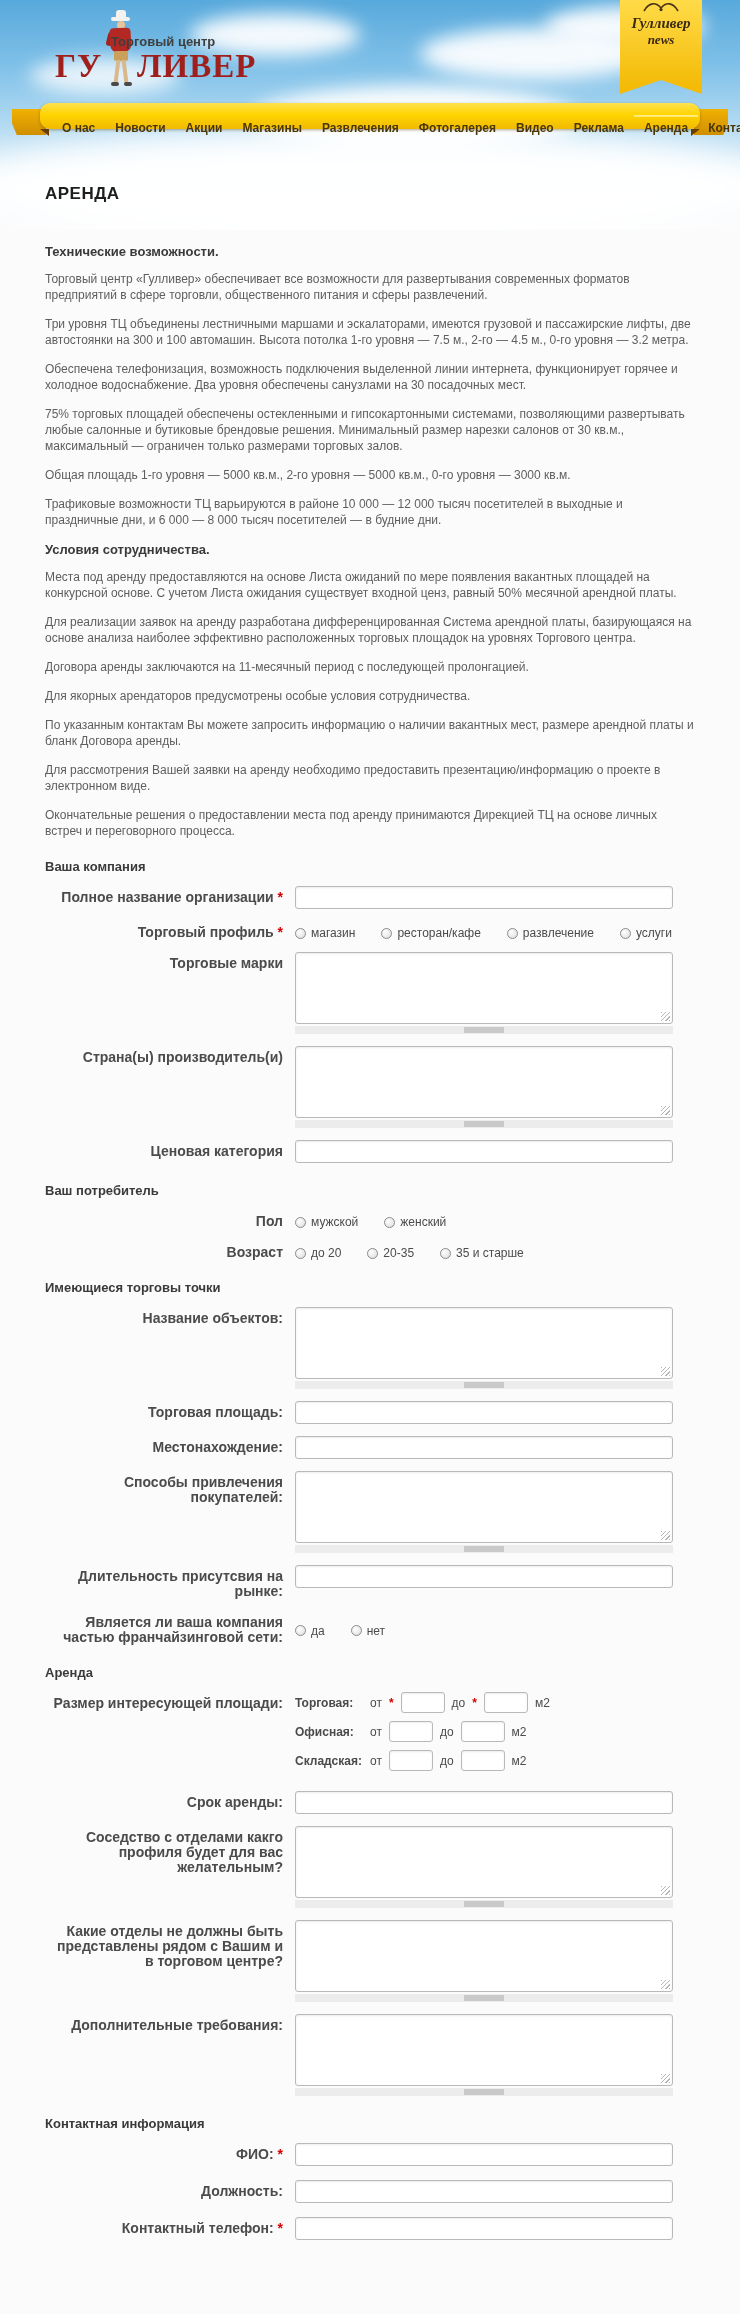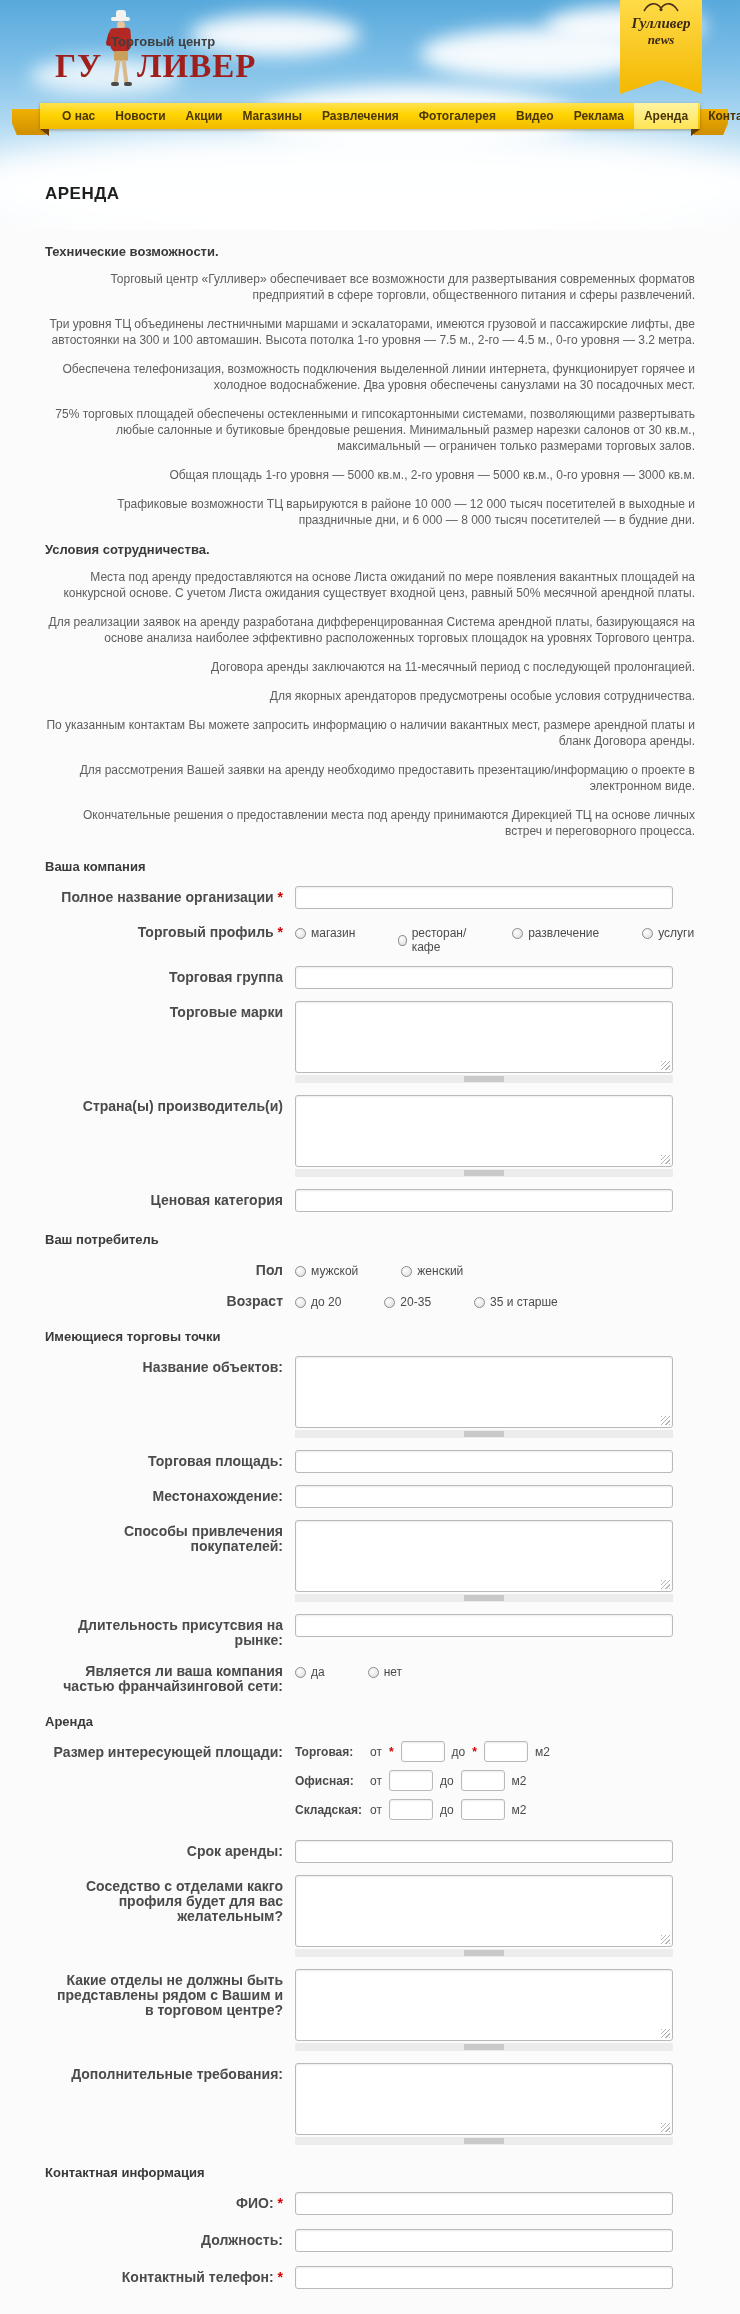--- a/index.html
+++ b/index.html
@@ -54,34 +54,34 @@
 
   
   .ribbon-end { position:absolute; top:109px; width:34px; height:26px; z-index:3;
     background:linear-gradient(#f0b103,#cf8f00); }
   .ribbon-end.left  { left:12px;  clip-path:polygon(0 0,100% 0,100% 100%,14% 100%,0 55%); }
   .ribbon-end.right { right:12px; clip-path:polygon(0 0,100% 0,100% 55%,86% 100%,0 100%); }
   .fold { position:absolute; top:129px; width:0; height:0; z-index:4; }
   .fold.left  { left:40px;  border-top:7px solid #6b3e00; border-left:9px solid transparent; }
   .fold.right { right:40px; border-top:7px solid #6b3e00; border-right:9px solid transparent; }
   .nav { position:absolute; left:40px; right:40px; top:103px; height:26px; z-index:5;
-    display:flex; justify-content:space-between; padding:0 12px;
+    display:flex; justify-content:space-between; padding:12px 12px;
     background:linear-gradient(#ffe252,#ffd400 45%,#f1ba00);
-    box-shadow:0 1px 3px rgba(90,60,0,.45); }
+    box-shadow:0 1px 3px rgba(90,60,0,.45);border-radius:10px; }
   .nav a { font-size:12px; font-weight:bold; color:#4a3604; line-height:26px;
     padding:0 10px; text-decoration:none; cursor:pointer; white-space:nowrap; }
   .nav a.active { background:linear-gradient(#fff3a2,#ffe454); }
 
   .page-title { position:absolute; left:45px; top:184px; font-size:17px; font-weight:bold;
     color:#1e1e1e; z-index:6; letter-spacing:.5px; }
 
   
   .content { padding:0 45px; }
   h2.section { font-size:13px; font-weight:bold; color:#3a3a3a; margin:14px 0 12px 0; }
-  p.body { font-size:12px; line-height:16px; color:#5e5e5e; margin:0 0 13px 0;text-align:right; }
+  p.body { font-size:12px; line-height:16px; color:#5e5e5e; margin:0 0 13px 0; }
 
   
   .group-heading { font-size:13px; font-weight:bold; color:#3a3a3a; margin:20px 0 12px 0; }
   .frow { display:flex; margin-bottom:12px; }
   .frow.c { margin-bottom:14px; }
   .lbl { width:250px; min-width:250px; text-align:right; padding:4px 12px 0 0;
     font-size:14px; font-weight:bold; color:#4b4b4b; line-height:15px; }
   .req { color:#d40000; font-weight:bold; }
   .fld { width:378px; }
   input.ti { width:100%; height:23px; border:1px solid #b9b9b9; border-radius:3px; background:#fff;
@@ -89,21 +89,21 @@
     padding:0 6px; color:#333; }
   .ta-wrap { position:relative; }
   textarea.ta { display:block; width:100%; height:72px; border:1px solid #b9b9b9; border-radius:3px;
     background:#fff; resize:none; box-shadow:inset 0 1px 2px rgba(0,0,0,.08);
     font:12px "Liberation Sans", sans-serif; padding:4px 6px; color:#333; overflow:hidden; }
   .grip { position:absolute; right:3px; bottom:13px; width:9px; height:9px;
     background:repeating-linear-gradient(135deg,#b5b5b5 0 1px,transparent 1px 3px); }
   .hscroll { height:8px; background:#ececec; margin-top:2px; position:relative; }
   .hscroll .thumb { position:absolute; left:50%; margin-left:-20px; top:1px; width:40px; height:6px;
     background:#c9c9c9; }
-  .opts { display:flex; align-items:flex-start; gap:43px; padding-top:5px; }
+  .opts { display:flex; align-items:center; gap:26px; padding-top:5px; }
   .opt { display:flex; align-items:center; gap:5px; font-size:12px; color:#4b4b4b; cursor:pointer; }
   input.radio { appearance:none; -webkit-appearance:none; width:11px; height:11px; margin:0;
     border:1px solid #8b8b8b; border-radius:50%;
     background:radial-gradient(circle at 35% 35%, #ffffff, #dadada); cursor:pointer; }
   .size-row { display:flex; align-items:center; gap:7px; margin-bottom:8px; font-size:12px; color:#4b4b4b; }
   .size-name { font-weight:bold; width:68px; color:#4b4b4b; }
   input.size { width:44px; height:21px; border:1px solid #b9b9b9; border-radius:3px; background:#fff;
     box-shadow:inset 0 1px 2px rgba(0,0,0,.08); font:12px "Liberation Sans", sans-serif;
     padding:0 4px; color:#333; }
 </style>
@@ -210,24 +210,20 @@
               <input class="radio" type="radio" name="profile" style="">
               <span>развлечение</span>
             </label>
           <label class="opt">
               <input class="radio" type="radio" name="profile" style="">
               <span>услуги</span>
             </label>
         </div>
       </div>
 
-      <div class="frow">
-        <div class="lbl">Торговая группа</div>
-        <div class="fld"><input class="ti" type="text" style=""></div>
-      </div>
 
       <div class="frow">
         <div class="lbl">Торговые марки</div>
         <div class="fld ta-wrap">
           <textarea class="ta" style=""></textarea>
           <div class="grip"></div>
           <div class="hscroll">
               <div class="thumb"></div>
             </div>
         </div>

